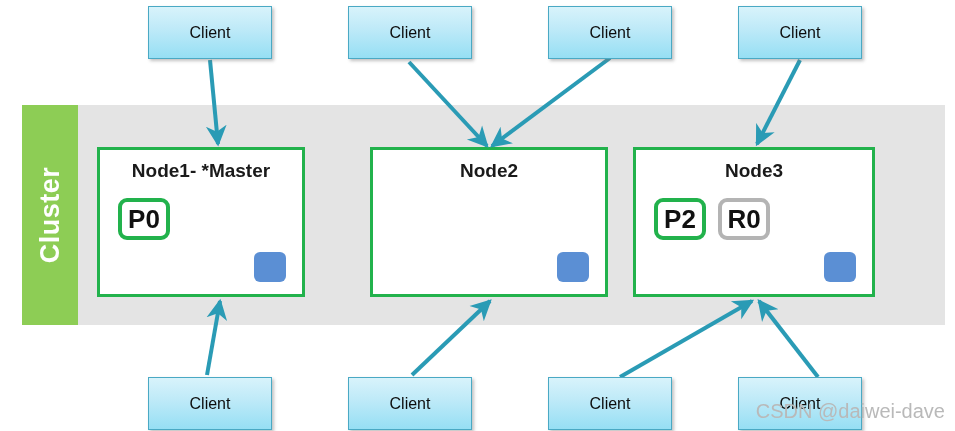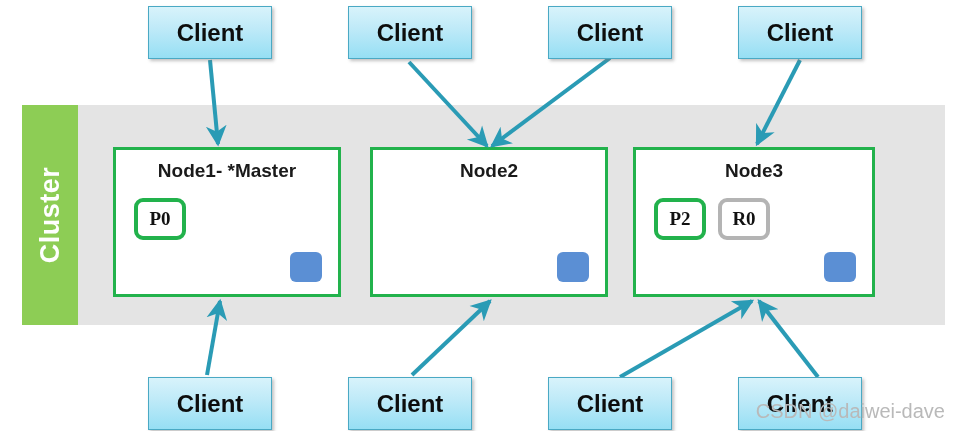--- a/index.html
+++ b/index.html
@@ -95,25 +95,25 @@
     gap: 12px;
   }
   .shard {
     width: 52px;
     height: 42px;
     border-radius: 9px;
     box-sizing: border-box;
     display: flex;
     align-items: center;
     justify-content: center;
-    font-size: 19px;
+    font-size: 26px;
     font-weight: bold;
     color: #111111;
     background: #ffffff;
-    font-family: Liberation Serif, serif;
+    font-family: Liberation Sans, sans-serif;
   }
   .shard.primary {
     border: 4px solid #22b24c;
   }
   .shard.replica {
     border: 4px solid #b4b4b4;
   }
   .node-badge {
     position: absolute;
     right: 16px;
@@ -132,22 +132,22 @@
     box-sizing: border-box;
     border: 1px solid #4aa9c4;
     background: linear-gradient(to bottom, #d8f3fb 0%, #bfeaf8 42%, #96dff4 100%);
     box-shadow: 2px 2px 3px rgba(120,120,120,0.45);
     display: flex;
     align-items: center;
     justify-content: center;
     z-index: 6;
   }
   .client-label {
-    font-size: 24px;
-    font-weight: bold;
+    font-size: 16px;
+    font-weight: normal;
     color: #0d0d0d;
     font-family: "Liberation Sans", sans-serif;
   }
 
   
   .watermark {
     position: absolute;
     right: 10px;
     bottom: 8px;
     font-size: 20px;
@@ -161,21 +161,21 @@
 <body>
 
 <div id="stage">
 
   <div class="cluster-panel"></div>
 
   <div class="cluster-band">
     <div class="cluster-band-label">Cluster</div>
   </div>
 
-  <div class="node-box" style="left:97px; top:147px; width:228px; height:150px;margin-left:16px;">
+  <div class="node-box" style="left:97px; top:147px; width:208px; height:150px;">
     <div class="node-title">Node1- *Master</div>
     <div class="shard-row">
       <div class="shard primary">P0</div>
     </div>
     <div class="node-badge"></div>
   </div>
 
   <div class="node-box" style="left:370px; top:147px; width:238px; height:150px;">
     <div class="node-title">Node2</div>
     <div class="node-badge"></div>

